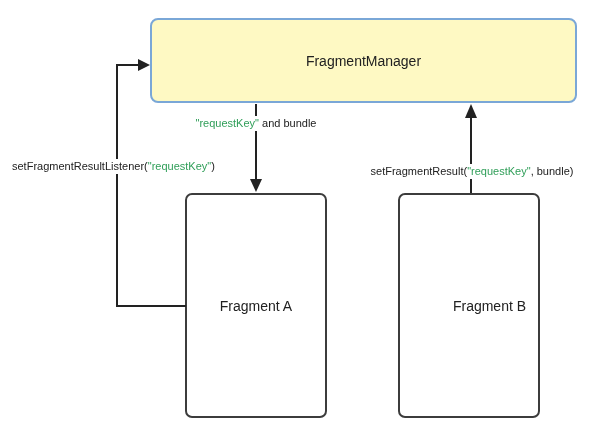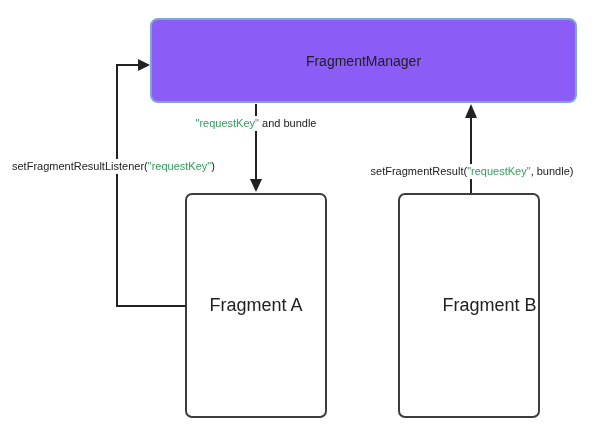--- a/index.html
+++ b/index.html
@@ -21,33 +21,33 @@
     align-items: center;
     justify-content: center;
     box-sizing: border-box;
     color: #212121;
   }
   .fm-box {
     left: 150px;
     top: 18px;
     width: 427px;
     height: 85px;
-    background: #8b5cf6;
+    background: #fef9c3;
     border: 2px solid #7aa7d7;
     border-radius: 8px;
     font-size: 14px;
   }
   .frag-box {
     top: 193px;
     width: 142px;
     height: 225px;
     background: #ffffff;
     border: 2px solid #3c3c3c;
     border-radius: 7px;
-    font-size: 18px;
+    font-size: 14px;
   }
   .frag-a { left: 185px; }
   .frag-b { left: 398px; padding-left: 41px; }
   .arrows {
     position: absolute;
     left: 0;
     top: 0;
     width: 609px;
     height: 434px;
   }

